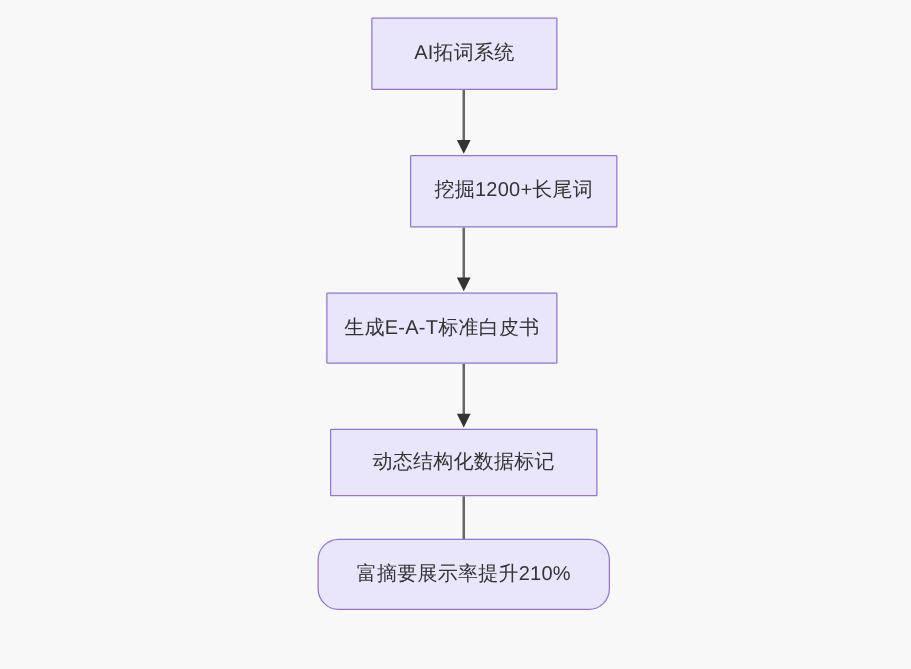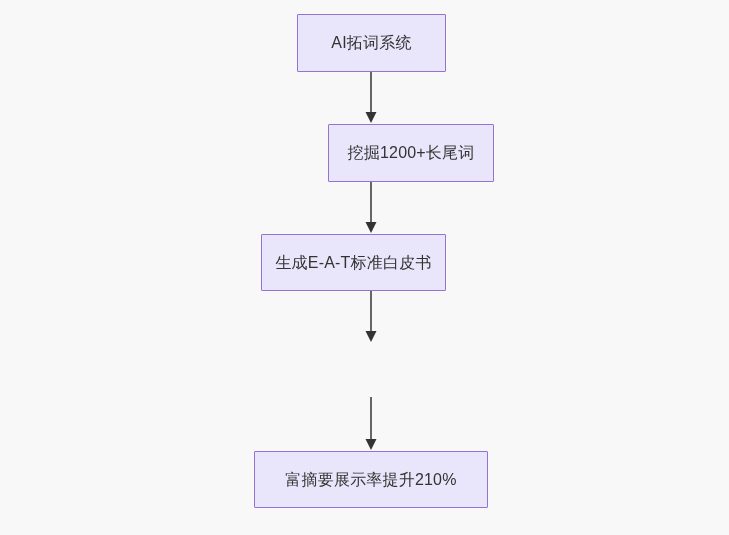--- a/index.html
+++ b/index.html
@@ -40,21 +40,21 @@
 
   .node-label {
     display: block;
   }
 
   
   .node-1 { left: 297px; top: 14px;  width: 149px; height: 58px; }
   .node-2 { left: 288px; top: 124px; width: 166px; height: 58px; margin-left: 40px; }
   .node-3 { left: 261px; top: 234px; width: 185px; height: 57px; }
   .node-4 { left: 264px; top: 343px; width: 214px; height: 54px; }
-  .node-5 { left: 254px; top: 451px; width: 234px; height: 57px; }
+  .node-5 { left: 254px; top: 431px; width: 234px; height: 57px; border-radius: 17px; }
 
   .connector {
     position: absolute;
     left: 0;
     top: 0;
     width: 729px;
     height: 535px;
     pointer-events: none;
     overflow: visible;
   }
@@ -102,18 +102,21 @@
   </div>
 
   <div class="node node-2">
     <span class="node-label">挖掘1200+长尾词</span>
   </div>
 
   <div class="node node-3">
     <span class="node-label">生成E-A-T标准白皮书</span>
   </div>
 
+  <div class="node node-4">
+    <span class="node-label">动态结构化数据标记</span>
+  </div>
 
   <div class="node node-5">
     <span class="node-label">富摘要展示率提升210%</span>
   </div>
 
 </div>
 
 </body></html>

